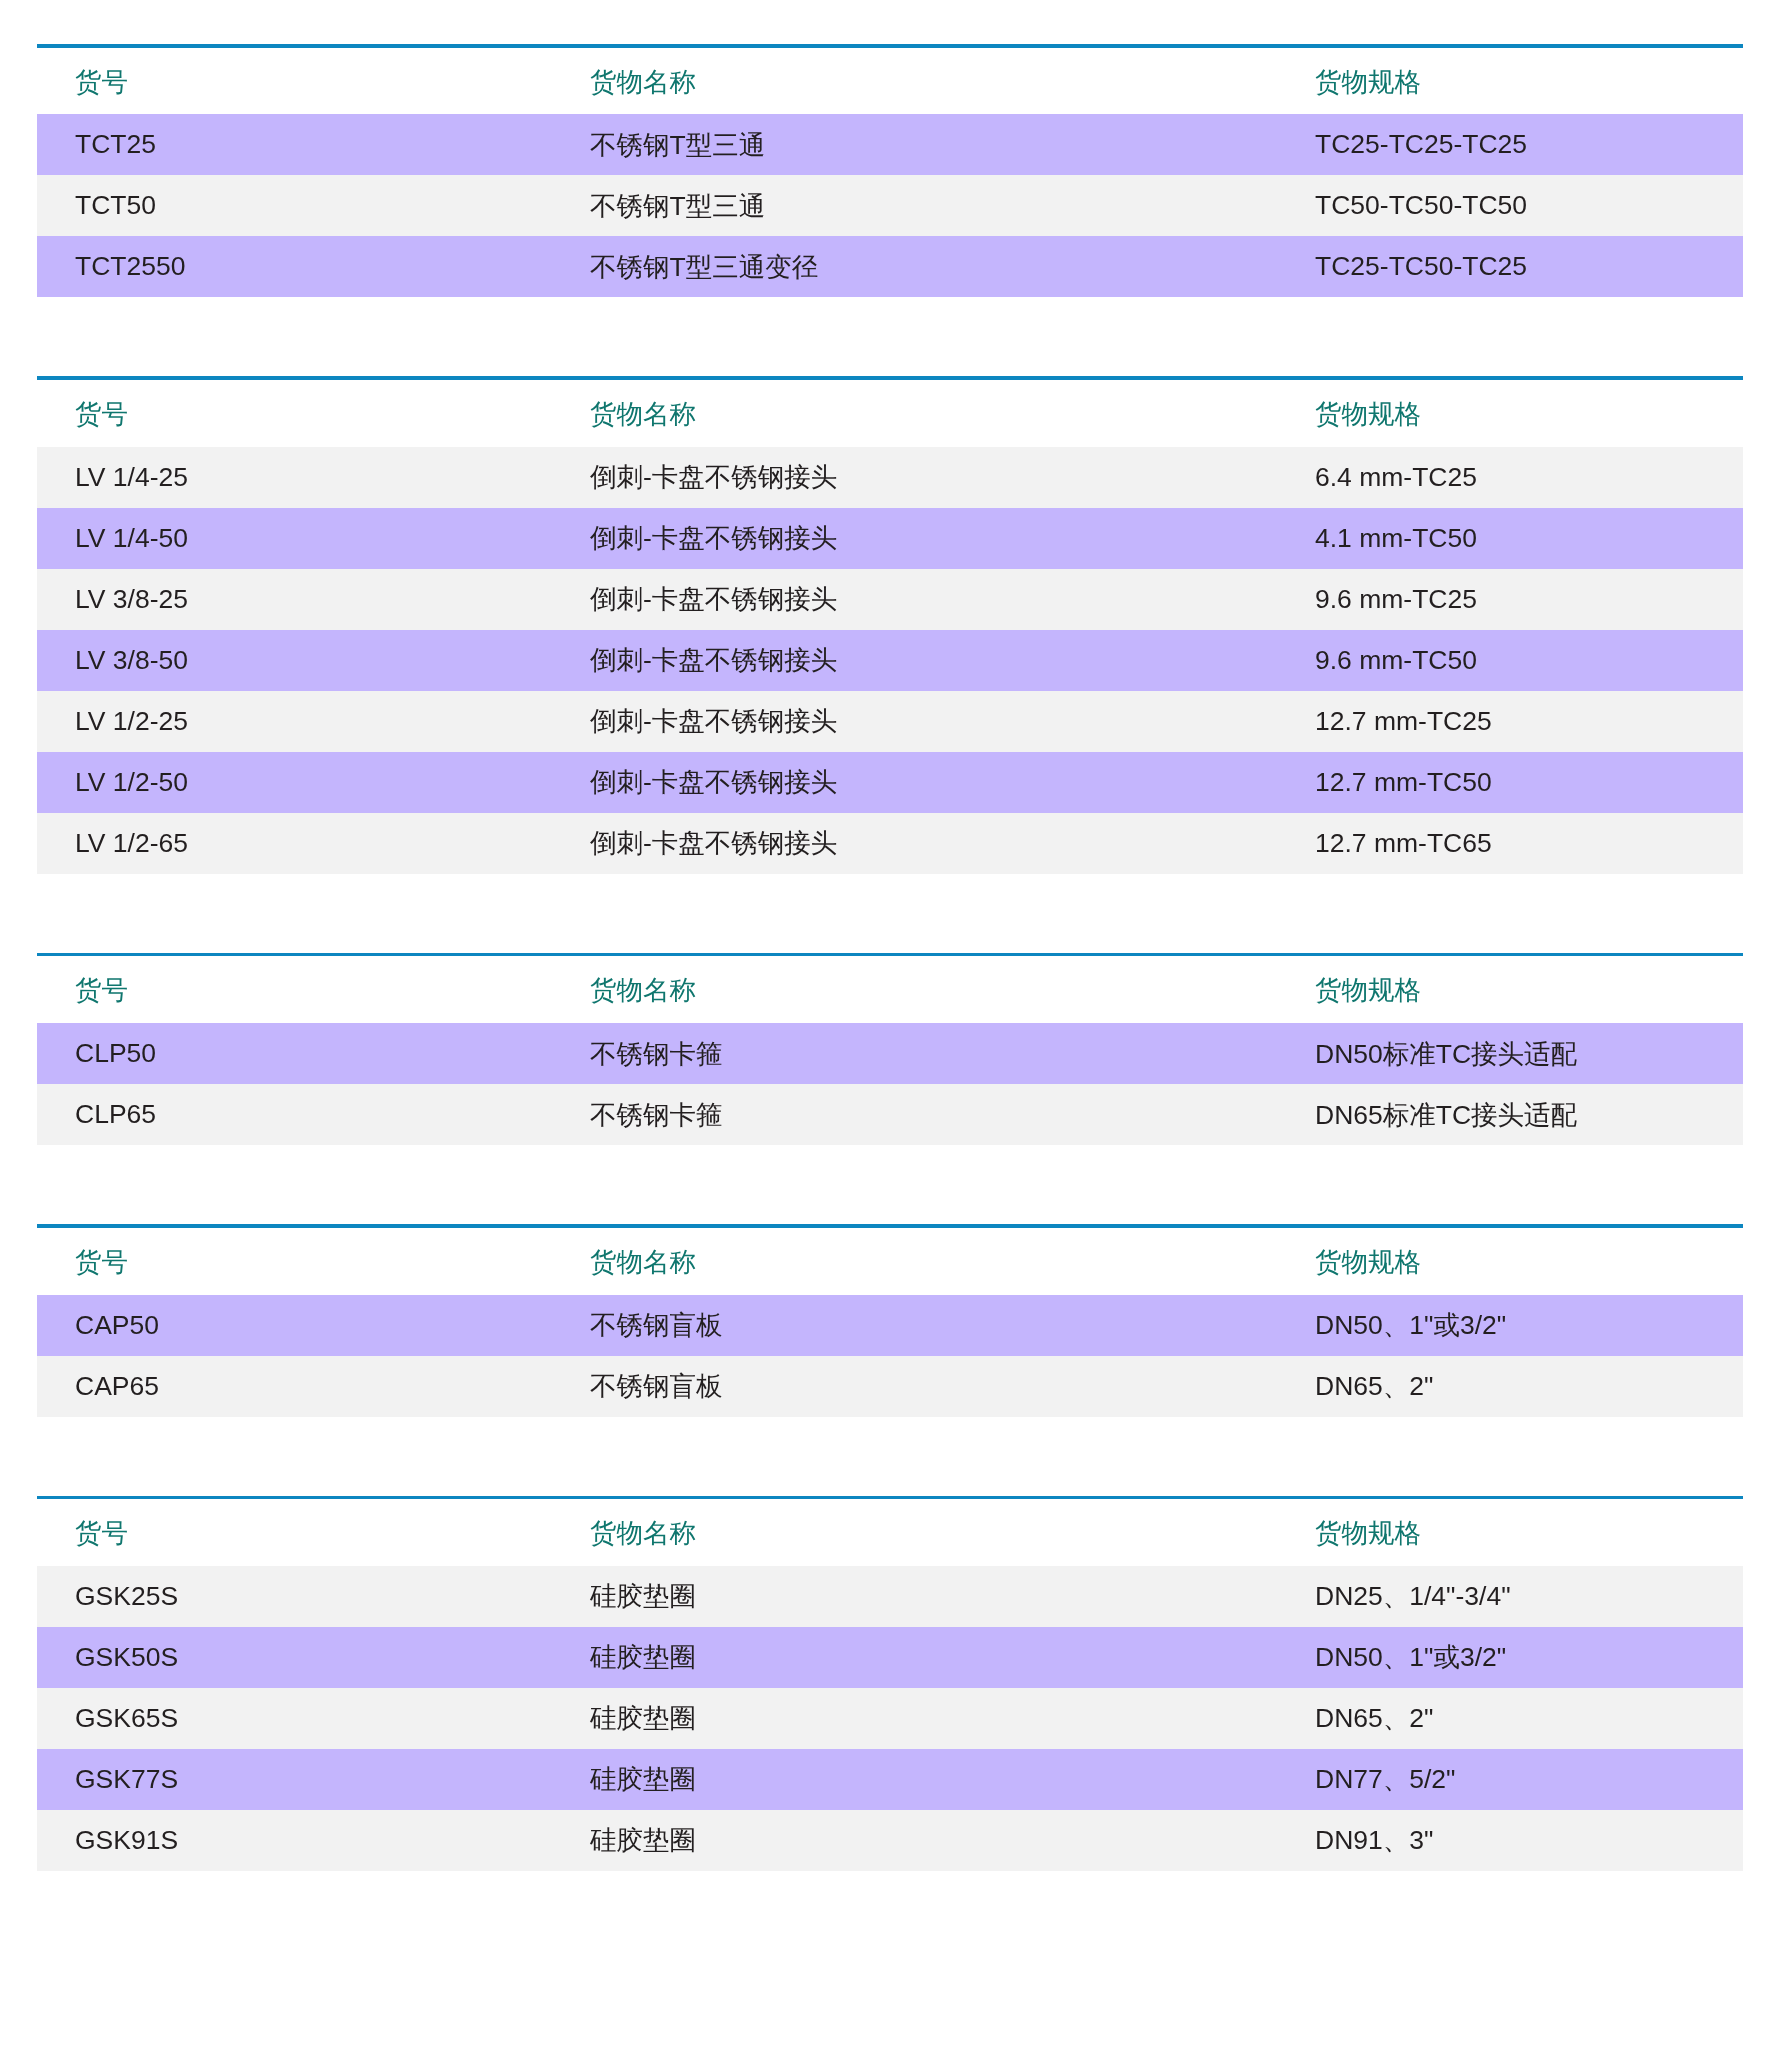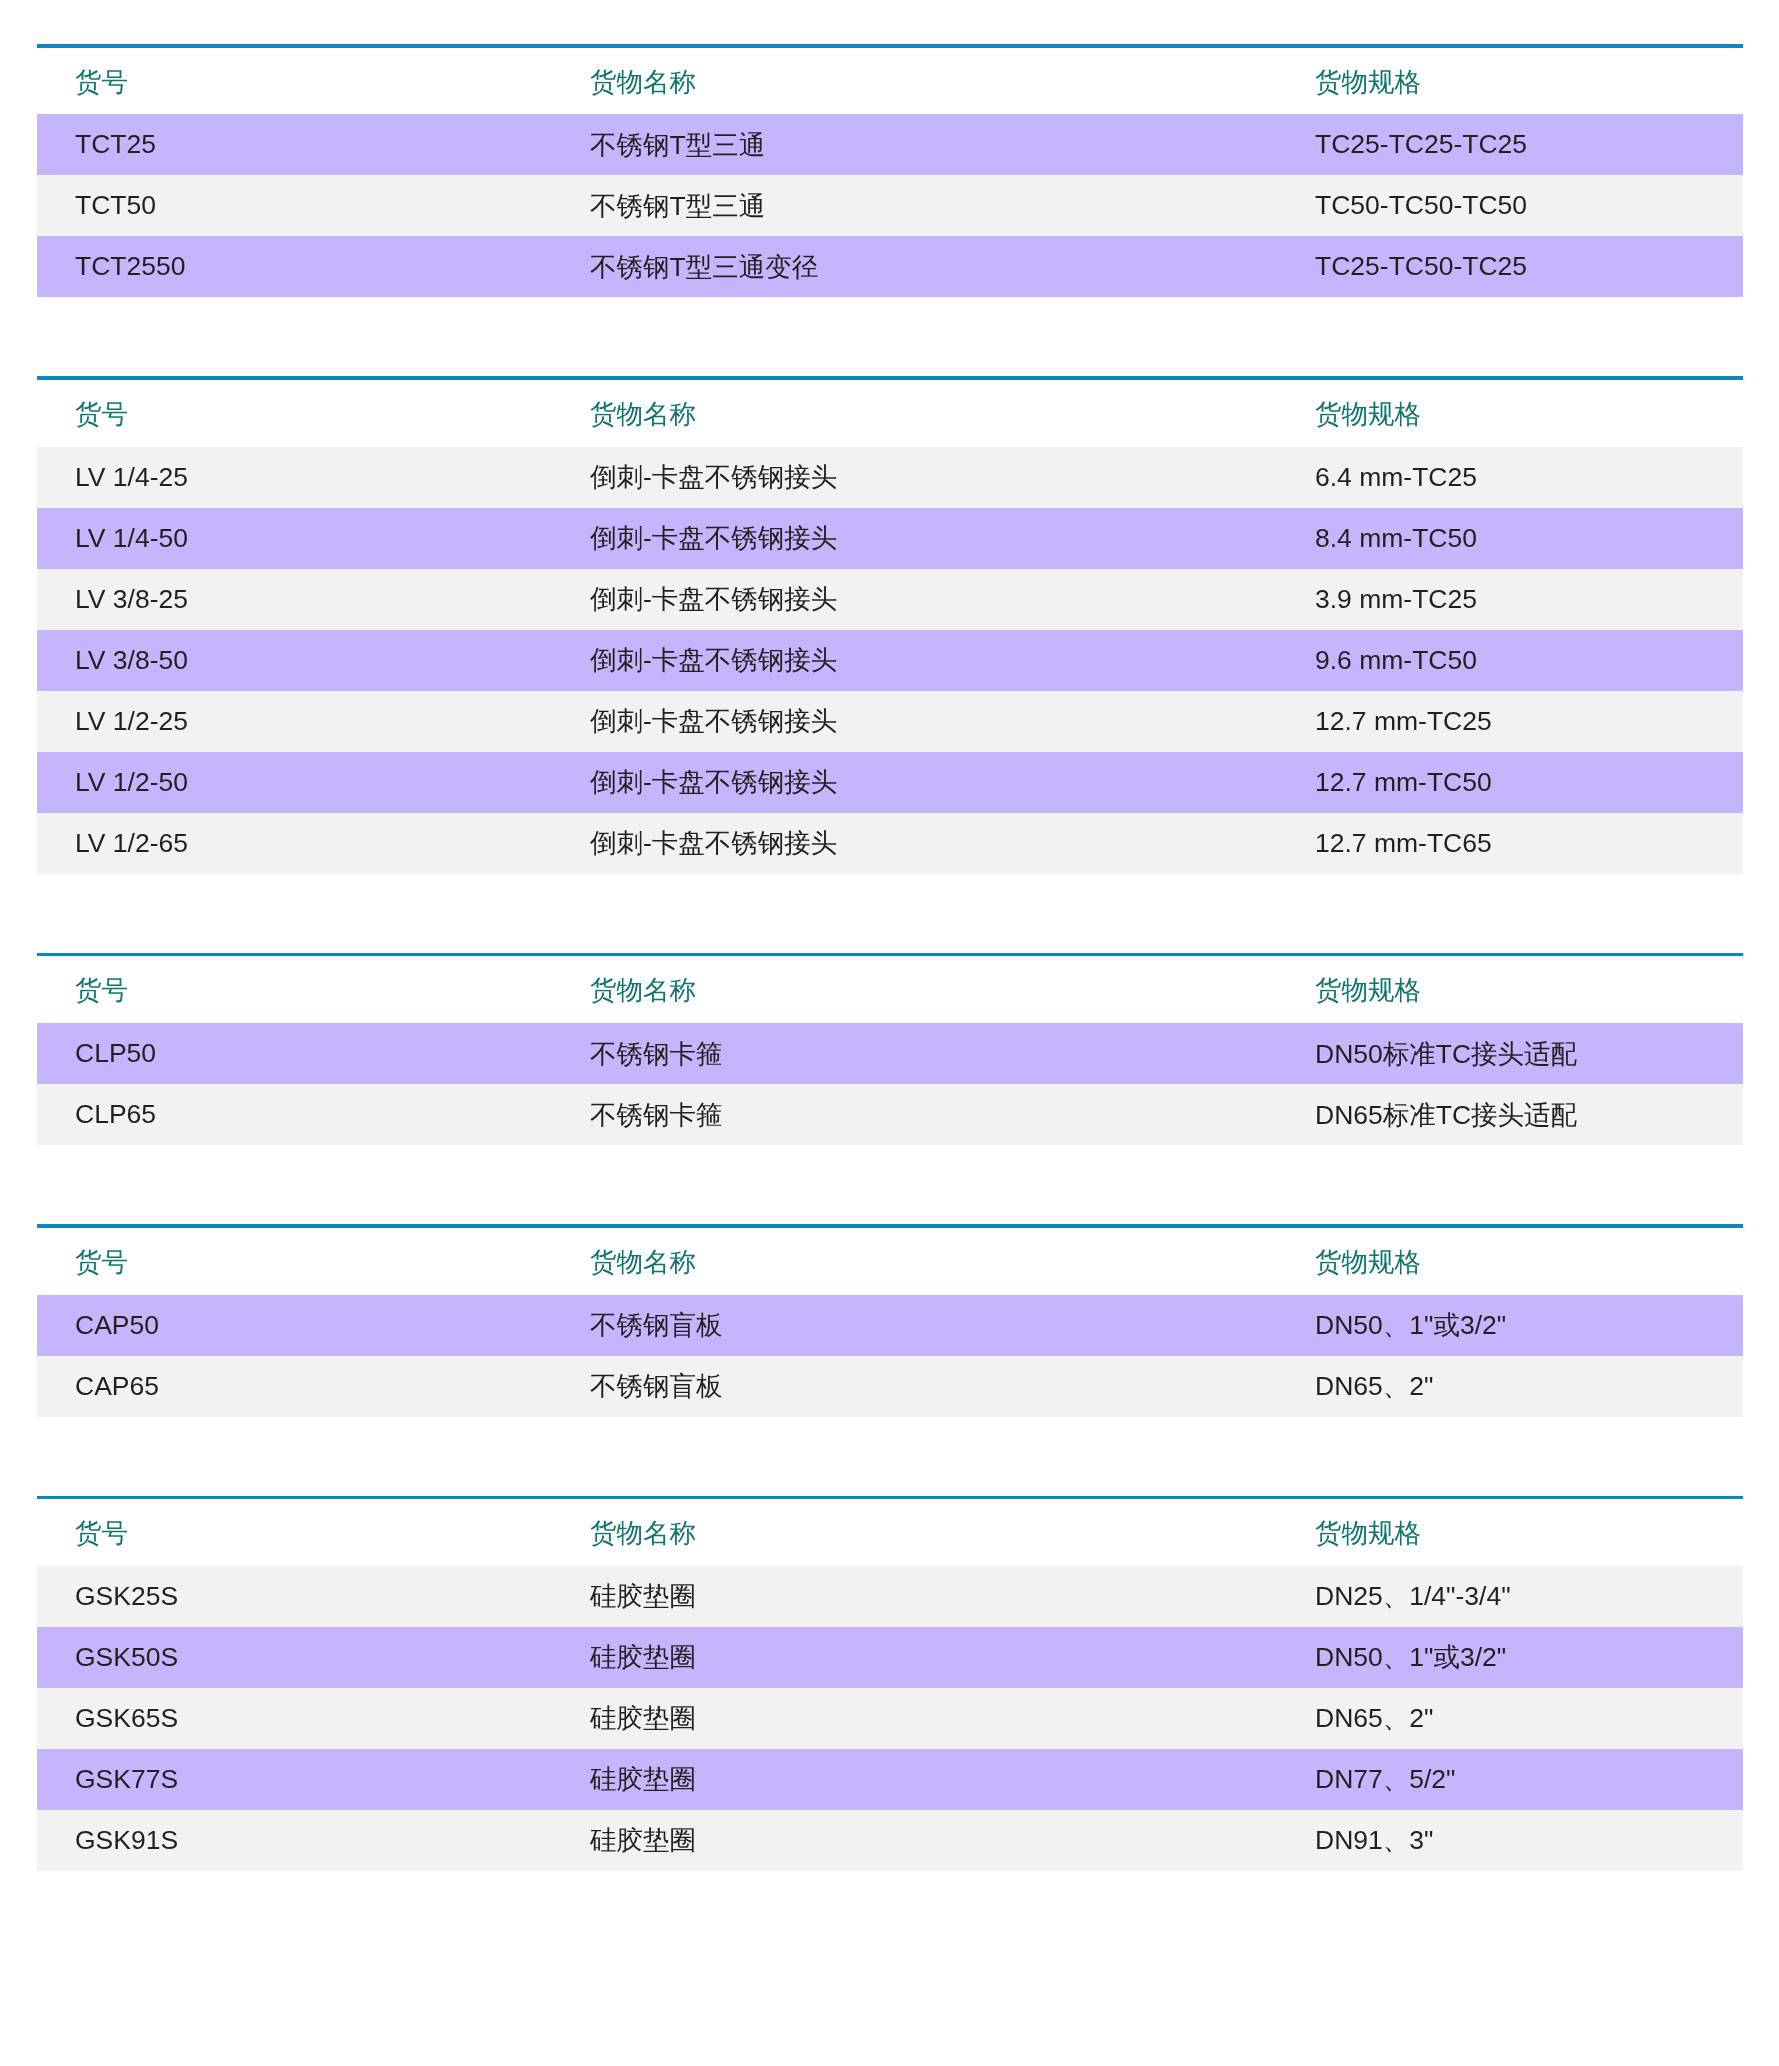--- a/index.html
+++ b/index.html
@@ -119,26 +119,26 @@
           </thead>
           <tbody>
             <tr class="odd">
               <td>LV 1/4-25</td>
               <td>倒刺-卡盘不锈钢接头</td>
               <td>6.4 mm-TC25</td>
             </tr>
             <tr class="even">
               <td>LV 1/4-50</td>
               <td>倒刺-卡盘不锈钢接头</td>
-              <td>8.4 mm-TC50</td>
+              <td>4.1 mm-TC50</td>
             </tr>
             <tr class="odd">
               <td>LV 3/8-25</td>
               <td>倒刺-卡盘不锈钢接头</td>
-              <td>3.9 mm-TC25</td>
+              <td>9.6 mm-TC25</td>
             </tr>
             <tr class="even">
               <td>LV 3/8-50</td>
               <td>倒刺-卡盘不锈钢接头</td>
               <td>9.6 mm-TC50</td>
             </tr>
             <tr class="odd">
               <td>LV 1/2-25</td>
               <td>倒刺-卡盘不锈钢接头</td>
               <td>12.7 mm-TC25</td>

